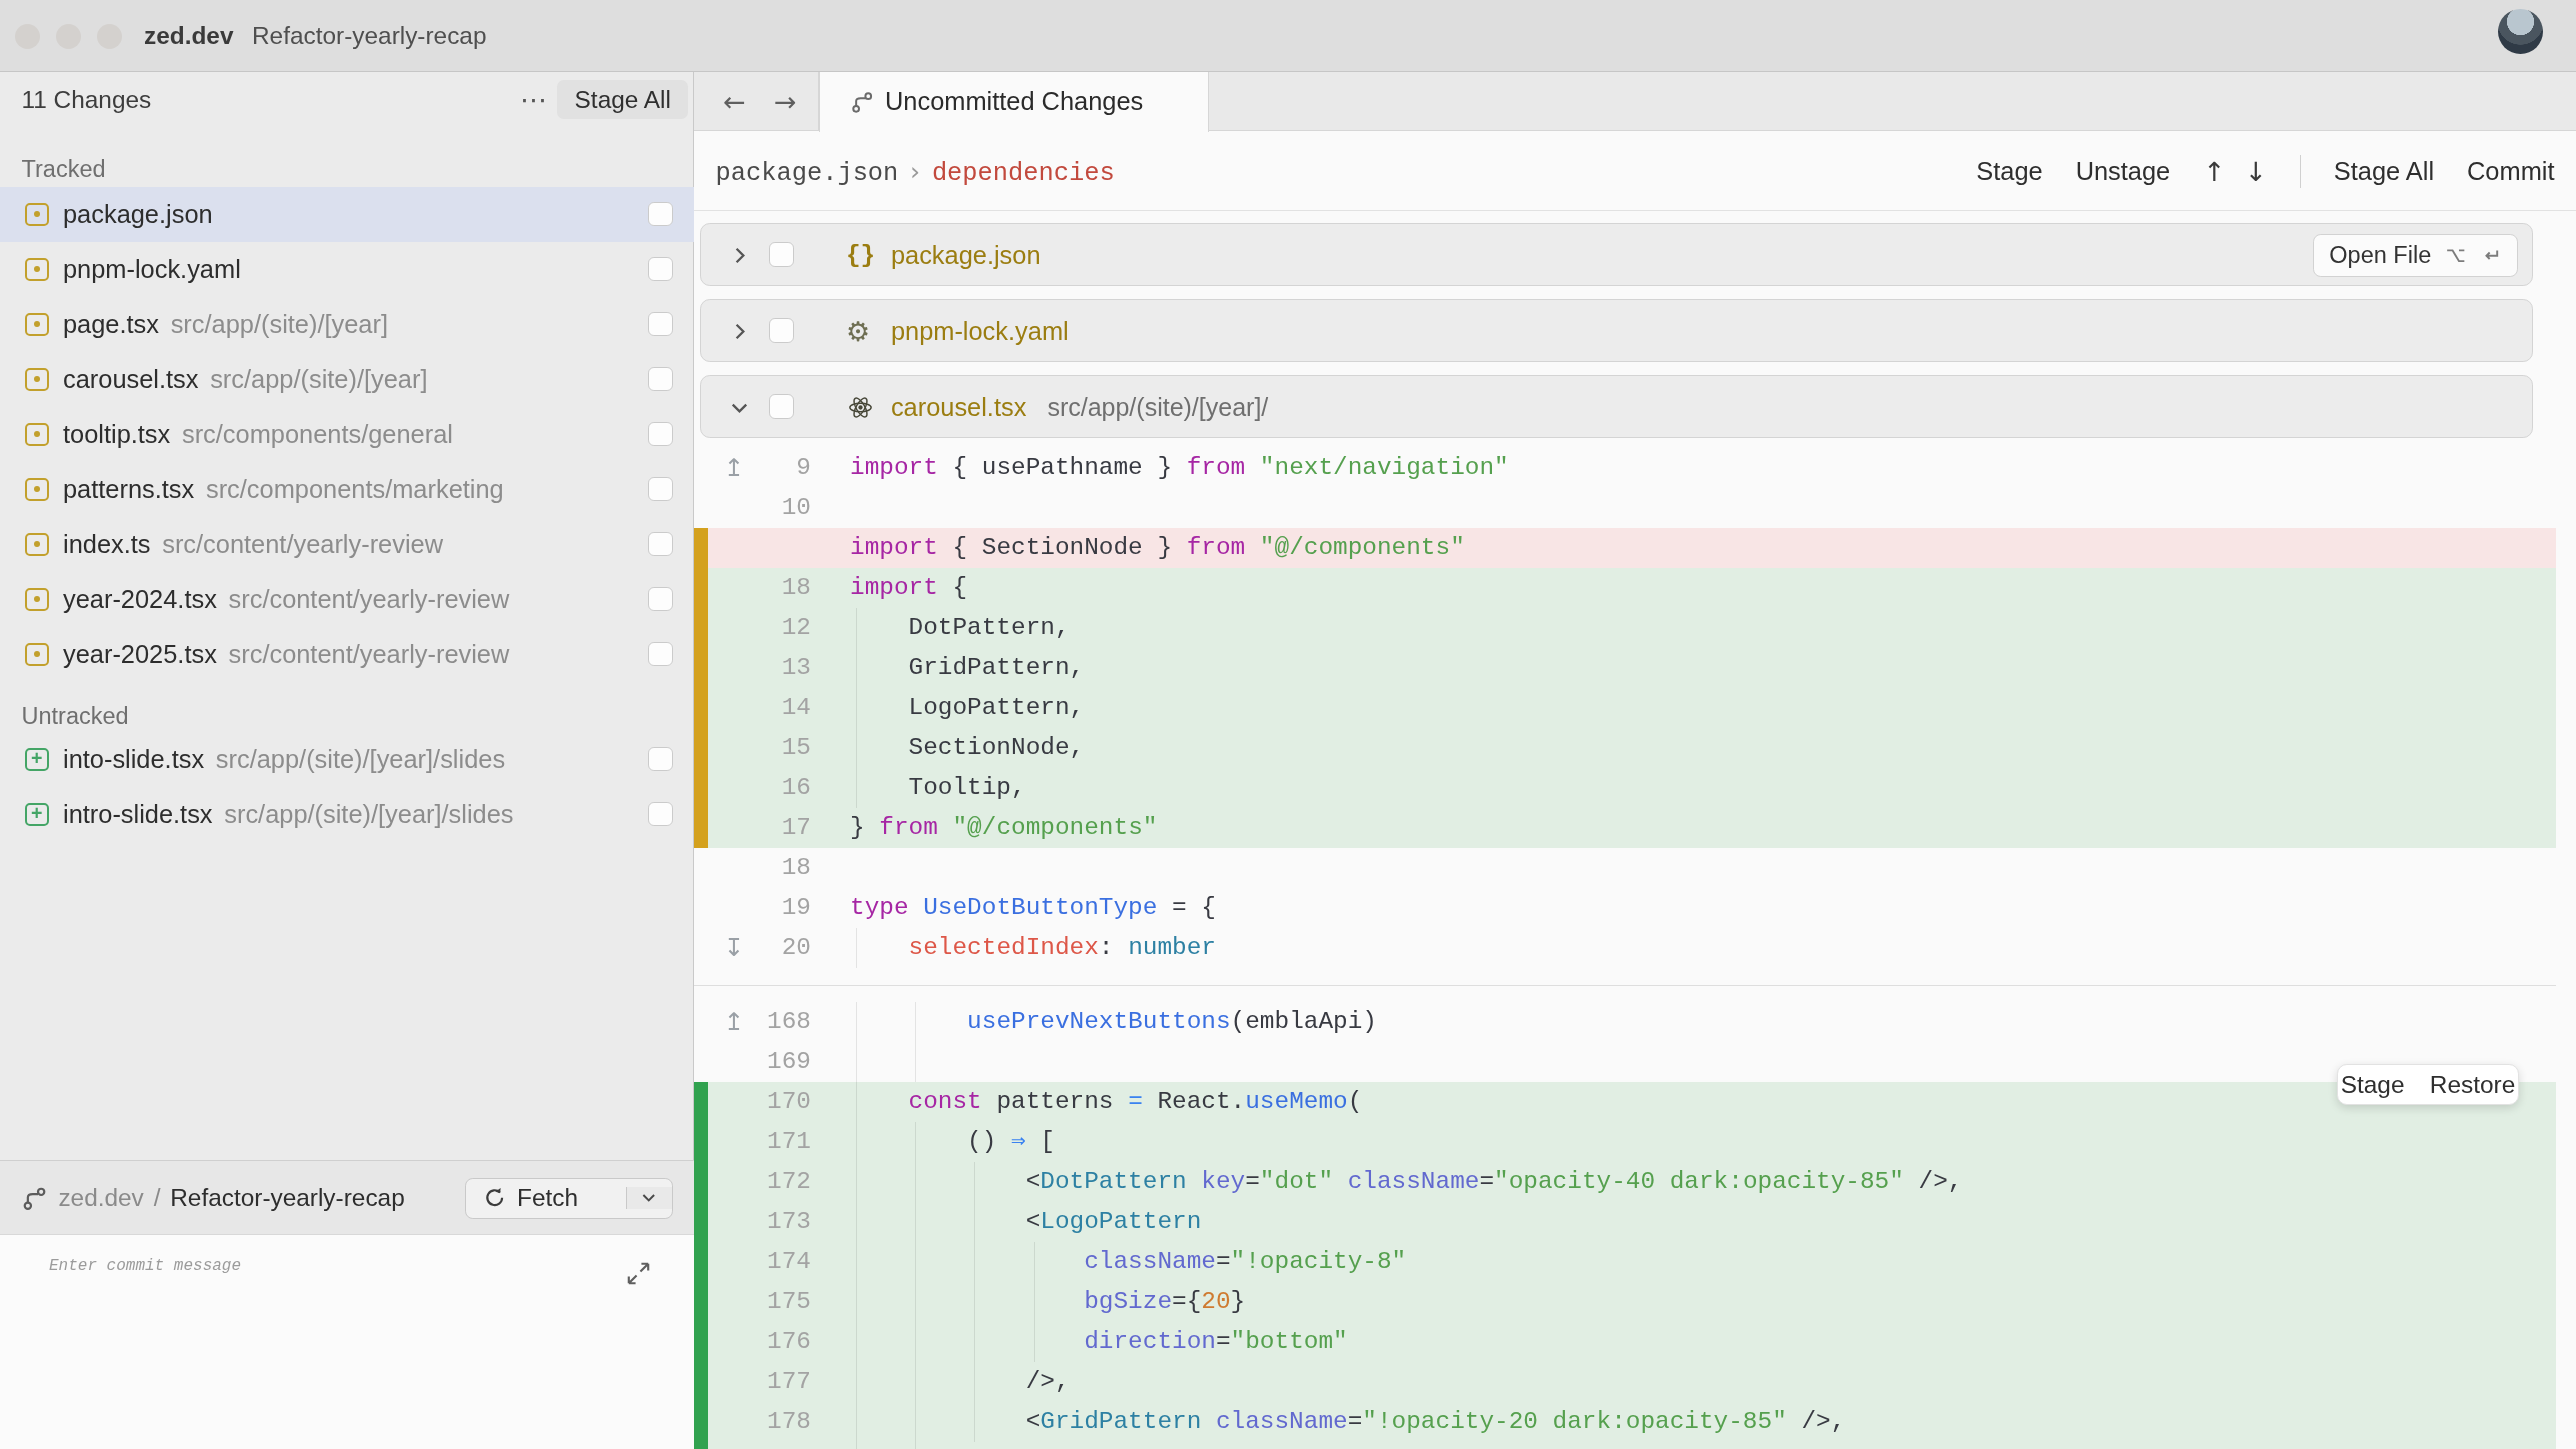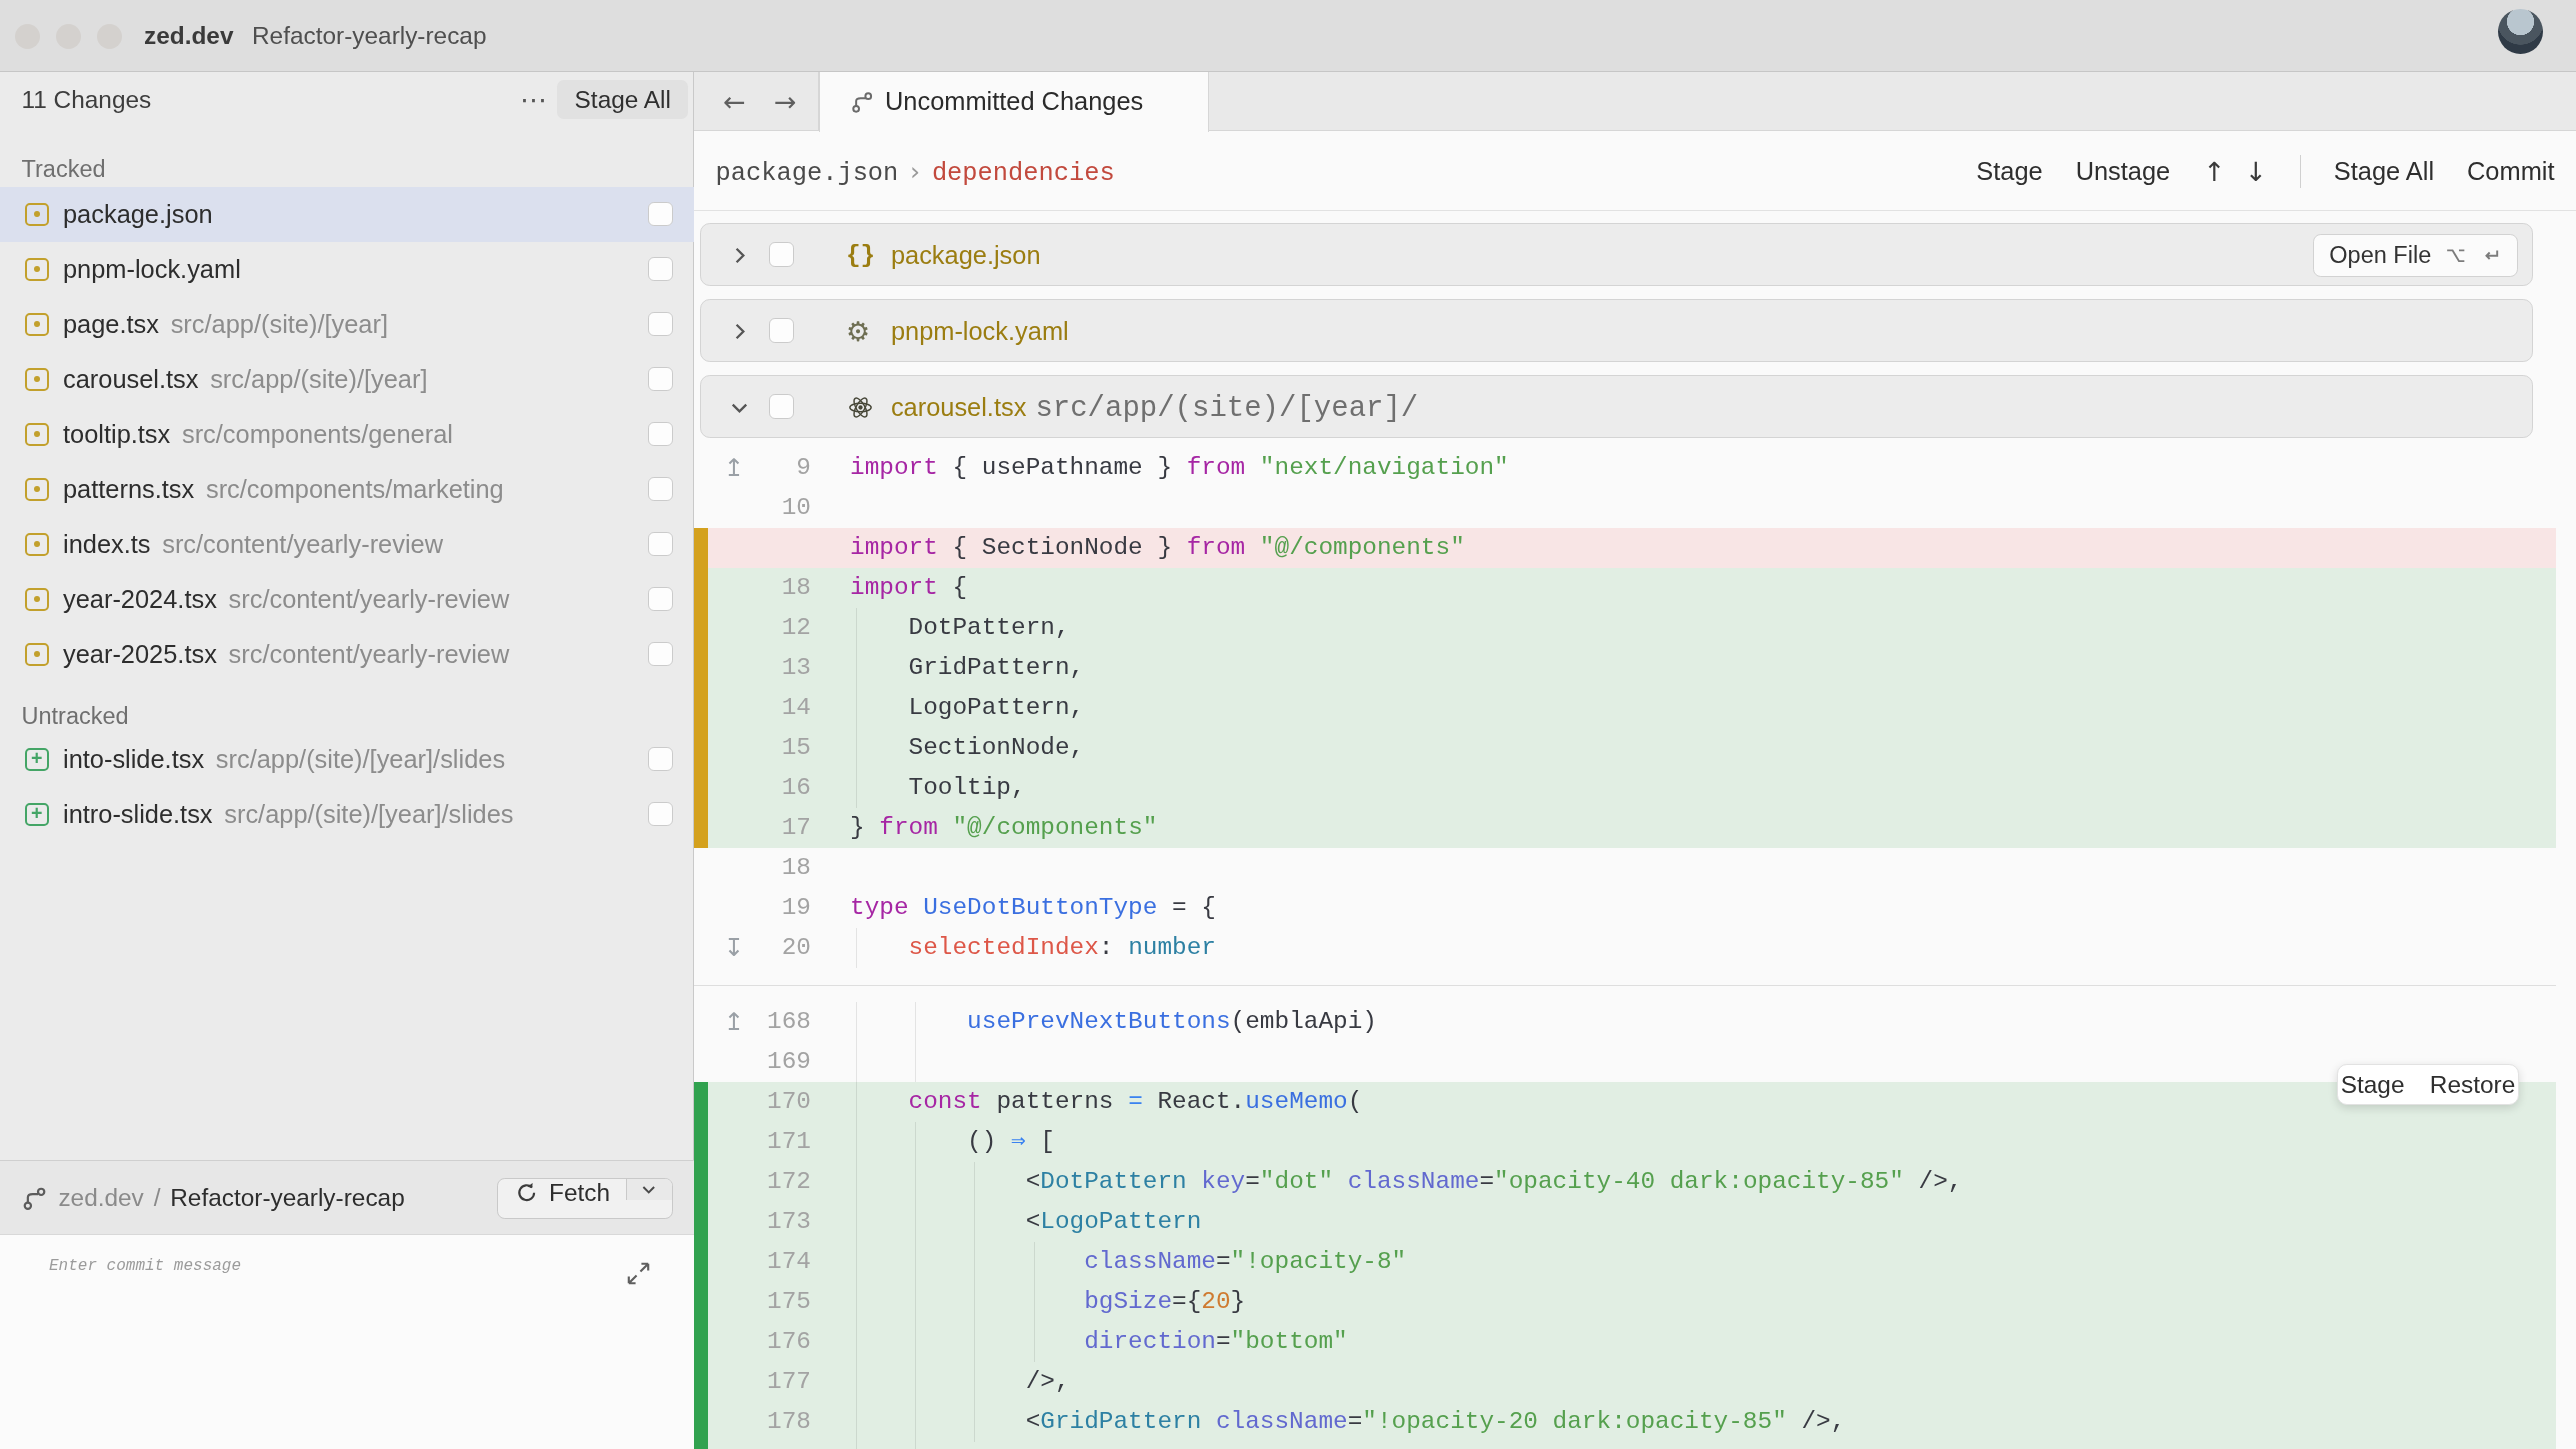--- a/index.html
+++ b/index.html
@@ -36,21 +36,21 @@
   .fr-icon.added::after { content:"+"; position:absolute; left:0; top:-2.9px; width:18.6px; text-align:center; font-size:19.6px; color:#44a566; font-weight:700; }
   .fr-name { position:absolute; left:63px; top:0; height:55px; line-height:55px; font-size:25.4px; color:#2d2d2d; white-space:nowrap; }
   .fr-path { color:#8c8c8c; margin-left:11.7px; font-size:25.4px; }
   .fr-check { position:absolute; right:21.5px; top:14.7px; width:24.4px; height:24.4px; background:#fdfdfd; border:1px solid #cbcbcb; border-radius:5.9px; cursor:pointer; }
 
   
   #branch-bar { position:absolute; left:0; top:1088px; width:694px; height:74px; background:#e7e7e7; border-top:1px solid #cfcfcf; }
   #branch-bar .bb-left { position:absolute; left:19.6px; top:0; height:74px; display:flex; align-items:center; gap:9.8px; }
   #branch-bar .bb-repo, #branch-bar .bb-sep { font-size:24.4px; color:#8a8a8a; }
   #branch-bar .bb-branch { font-size:24.4px; color:#2e2e2e; }
-  #fetch-btn { position:absolute; right:21.5px; top:16.6px; height:41px; display:flex; align-items:flex-start; background:#f1f1f1; border:1px solid #c9c9c9; border-radius:7.8px; overflow:hidden; cursor:pointer; }
+  #fetch-btn { position:absolute; right:21.5px; top:16.6px; height:41px; display:flex; align-items:center; background:#f1f1f1; border:1px solid #c9c9c9; border-radius:7.8px; overflow:hidden; cursor:pointer;gap:32px; }
   #fetch-btn .fb-main { display:flex; align-items:center; gap:9.8px; padding:0 15.6px; font-size:24.4px; color:#2e2e2e; }
   #fetch-btn .fb-chevron { display:flex; align-items:center; padding:0 11.7px; border-left:1px solid #c9c9c9; background:#e9e9e9; }
   #commit-area { position:absolute; left:0; top:1162px; width:694px; height:215px; background:#fbfbfb; border-top:1px solid #d8d8d8; }
   #commit-placeholder { position:absolute; left:49px; top:21.5px; font-family:"Liberation Mono", monospace; font-size:16px; color:#9b9b9b;font-style:italic; }
   #commit-expand { position:absolute; right:39px; top:21.5px; width:33px; height:33px; cursor:pointer; }
 
   
   #main { position:absolute; left:694px; top:72px; width:1882px; height:1377px; background:#fafafa; }
   #tabbar { position:absolute; left:0; top:0; width:1882px; height:59px; background:#e9e9e9; border-bottom:1px solid #d6d6d6; }
   #tab-nav { position:absolute; left:0; top:0; width:125px; height:59px; border-right:1px solid #d6d6d6; }
@@ -70,21 +70,21 @@
   .tb-arrow { font-family:"DejaVu Sans", sans-serif; font-size:26.4px; color:#3a3a3a; cursor:pointer; }
   .tb-divider { width:1px; height:33px; background:#d0d0d0; }
 
   
   .card { position:absolute; left:5.9px; width:1833px; height:63px; background:#ececec; border:1px solid #d4d4d4; border-radius:9.8px; z-index:3; }
   #card-0 { top:151px; } #card-1 { top:227px; } #card-2 { top:303px; }
   .card .chev { position:absolute; left:25.4px; top:17.6px; width:27px; height:27px; cursor:pointer; }
   .card .ccheck { position:absolute; left:68px; top:17.6px; width:25.4px; height:25.4px; background:#fdfdfd; border:1px solid #cbcbcb; border-radius:5.9px; cursor:pointer; }
   .card .ficon { position:absolute; left:145px; top:0; height:63px; display:flex; align-items:center; }
   .card .fname { position:absolute; left:190px; top:0; height:63px; line-height:63px; font-size:25.4px; color:#9b7d11; white-space:nowrap; }
-  .card .fpath { color:#6f6f6f; font-size:29px; margin-left:9px;font-family:Liberation Mono, monospace; }
+  .card .fpath { color:#6f6f6f; font-size:25px; margin-left:21px; }
   .json-icon { font-family:"Liberation Mono", monospace; font-size:24.4px; color:#9b7d11; font-weight:700; }
   .gear-icon { font-family:"DejaVu Sans", sans-serif; font-size:27px; color:#6e6e52; }
   #open-file-btn { position:absolute; right:13.7px; top:9.8px; height:43px; display:flex; align-items:center; gap:13.7px; padding:0 15.6px; background:#fbfbfb; border:1px solid #d2d2d2; border-radius:7.8px; cursor:pointer; }
   #open-file-btn .of-label { font-size:23.5px; color:#333; }
   #open-file-btn svg { display:block; }
 
   
   #code { position:absolute; left:0; top:376px; width:1882px; }
   .crow { position:relative; width:1882px; height:40px; }
   .crow .rowbg { position:absolute; left:0; top:0; width:1862px; height:100%; }

